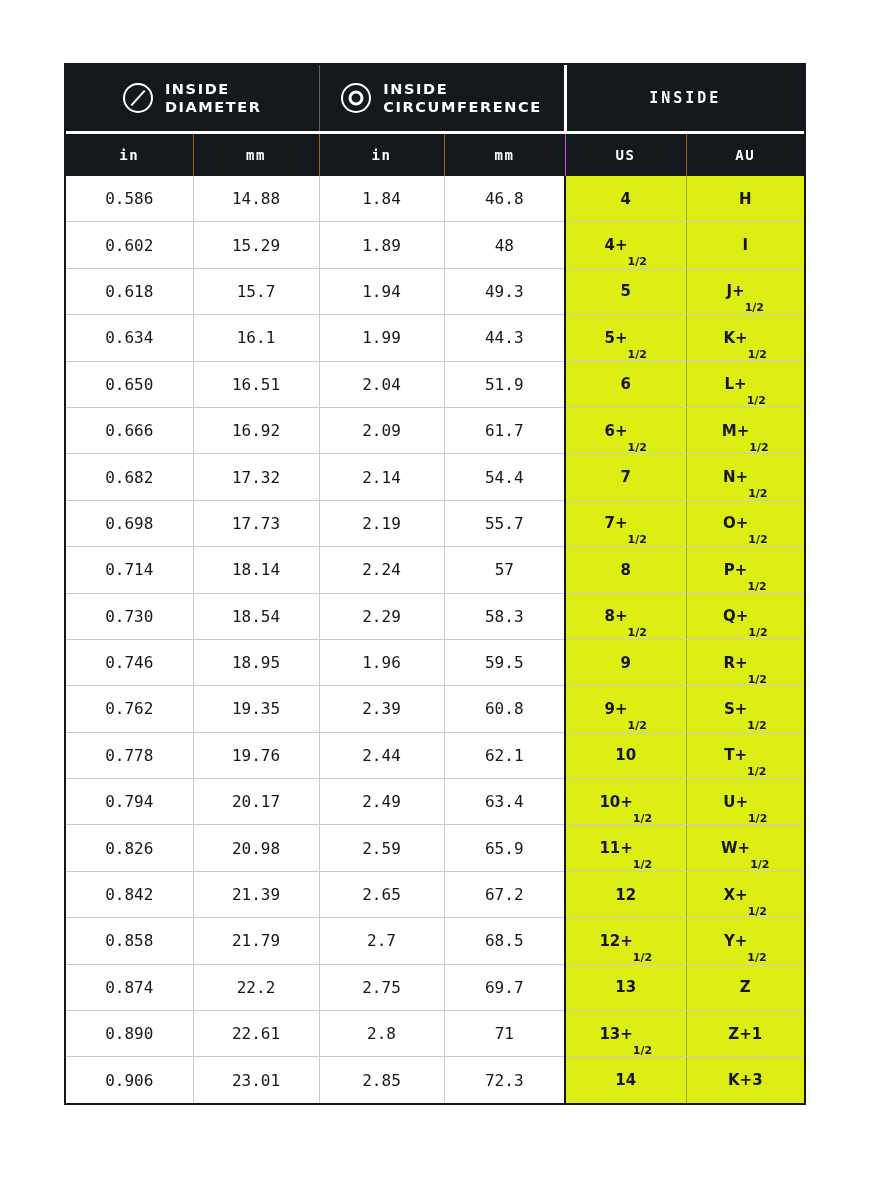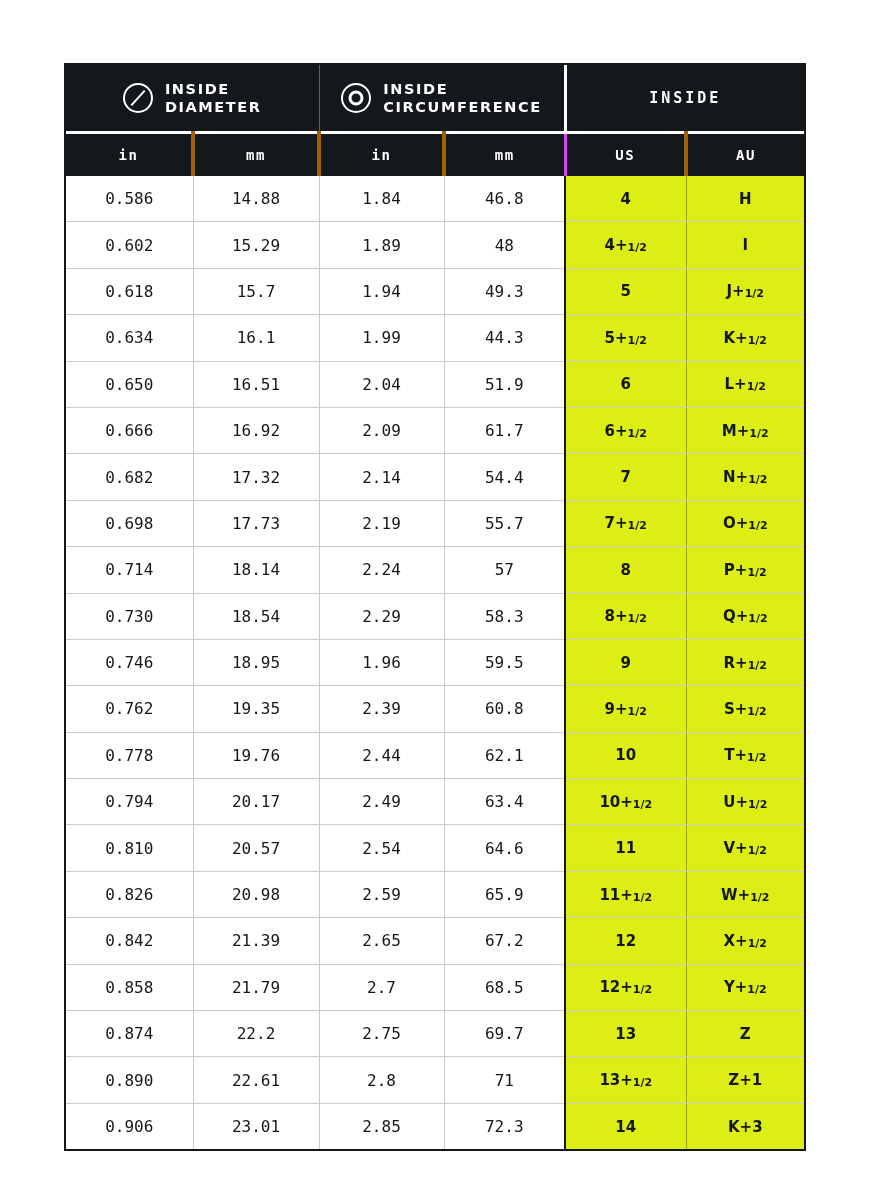--- a/index.html
+++ b/index.html
@@ -114,22 +114,22 @@
     color: #ffffff;
     height: 42px;
     padding: 0;
     font-family: "DejaVu Sans Mono", monospace;
     font-weight: bold;
     font-size: 14px;
     letter-spacing: 1.5px;
     border-top: 3px solid #ffffff;
     vertical-align: middle;
   }
-  .unit-row th.sep-left { border-left: 4px solid #a16207; }
-  .unit-row th.heavy-sep-left { border-left: 3px solid #d946ef; }
+  .unit-row th.sep-left { border-left: 1px solid #a16207; }
+  .unit-row th.heavy-sep-left { border-left: 1px solid #d946ef; }
 
   
   td {
     height: 45.4px;
     padding: 0;
     text-align: center;
     vertical-align: middle;
     font-family: "DejaVu Sans Mono", monospace;
     font-size: 16px;
     color: #14181c;
@@ -144,21 +144,21 @@
     font-family: "DejaVu Sans", sans-serif;
     font-weight: bold;
     font-size: 15px;
     color: #14181c;
   }
   td.size.vsep { border-left: 1px solid #9aa610; }
   .frac {
     font-size: 11px;
     vertical-align: baseline;
     position: relative;
-    top: 1px;
+    top: 15px;
   }
   col.c-in1 { width: 127px; }
   col.c-mm1 { width: 126px; }
   col.c-in2 { width: 125px; }
   col.c-mm2 { width: 121px; }
   col.c-us  { width: 121px; }
   col.c-au  { width: 118px; }
 </style>
 </head>
 <body>
@@ -318,28 +318,20 @@
           </tr>
           <tr>
             <td class="">0.794</td>
             <td class="vsep">20.17</td>
             <td class="vsep">2.49</td>
             <td class="vsep">63.4</td>
             <td class="size blockstart">10+<span class="frac">1/2</span></td>
             <td class="size vsep">U+<span class="frac">1/2</span></td>
           </tr>
           <tr>
-            <td class="">0.810</td>
-            <td class="vsep">20.57</td>
-            <td class="vsep">2.54</td>
-            <td class="vsep">64.6</td>
-            <td class="size blockstart">11</td>
-            <td class="size vsep">V+<span class="frac">1/2</span></td>
-          </tr>
-          <tr>
             <td class="">0.826</td>
             <td class="vsep">20.98</td>
             <td class="vsep">2.59</td>
             <td class="vsep">65.9</td>
             <td class="size blockstart">11+<span class="frac">1/2</span></td>
             <td class="size vsep">W+<span class="frac">1/2</span></td>
           </tr>
           <tr>
             <td class="">0.842</td>
             <td class="vsep">21.39</td>

